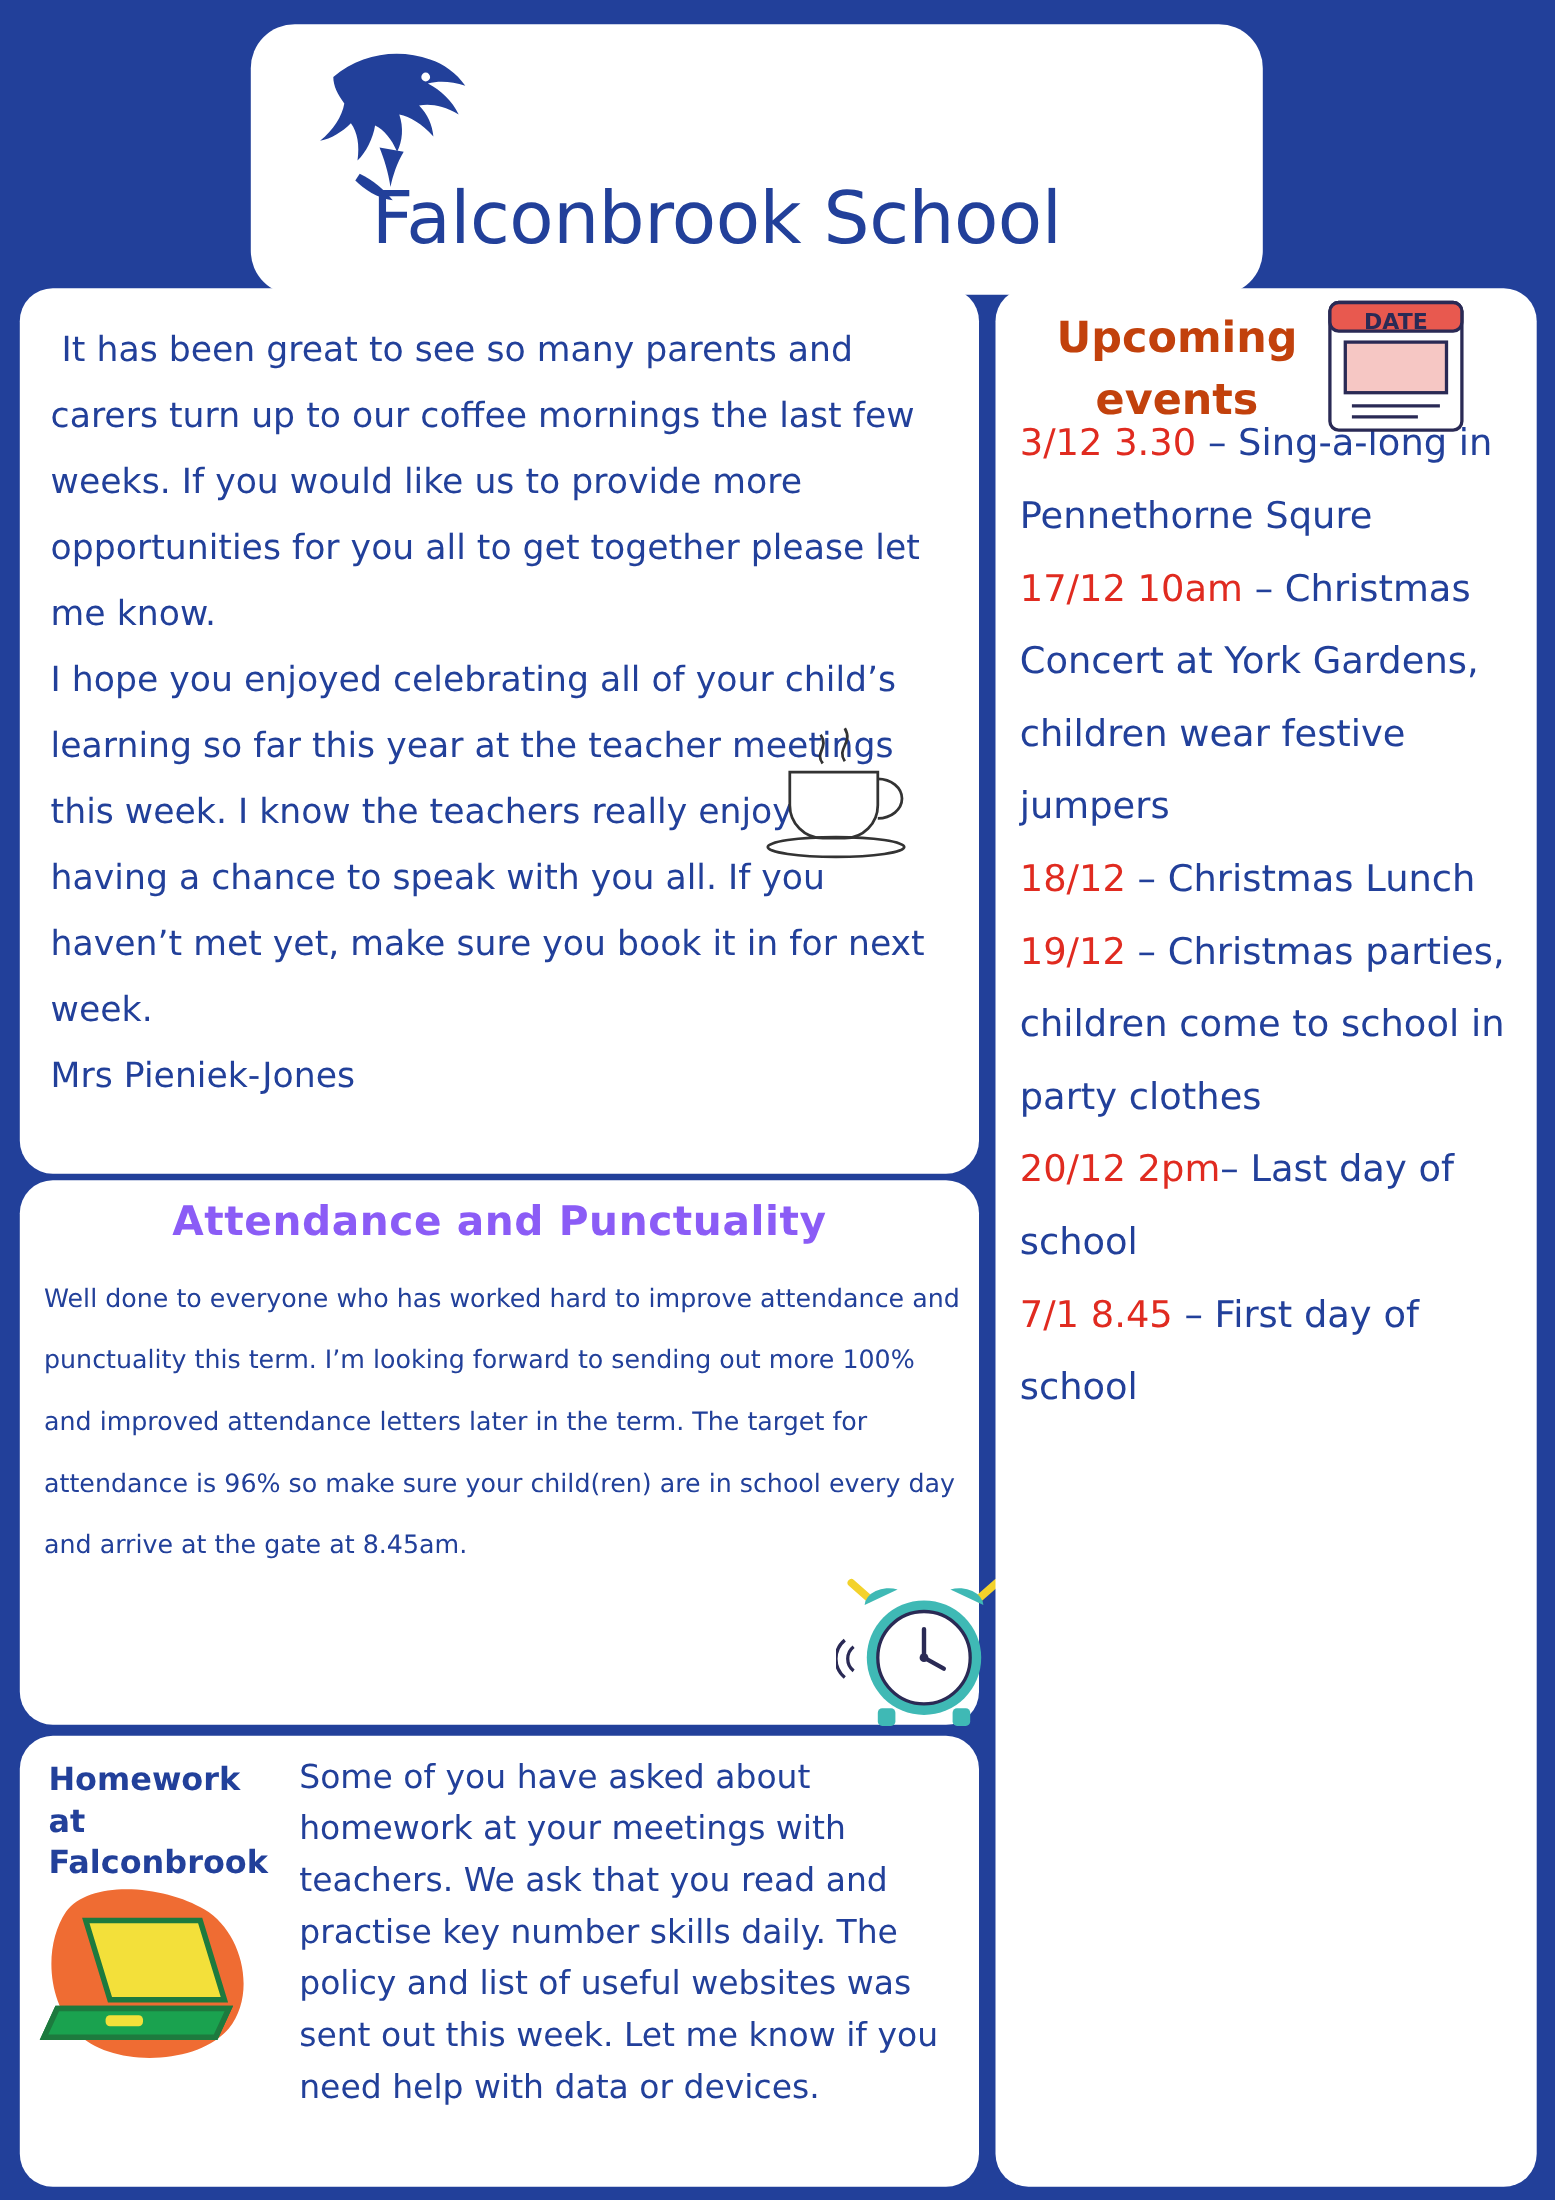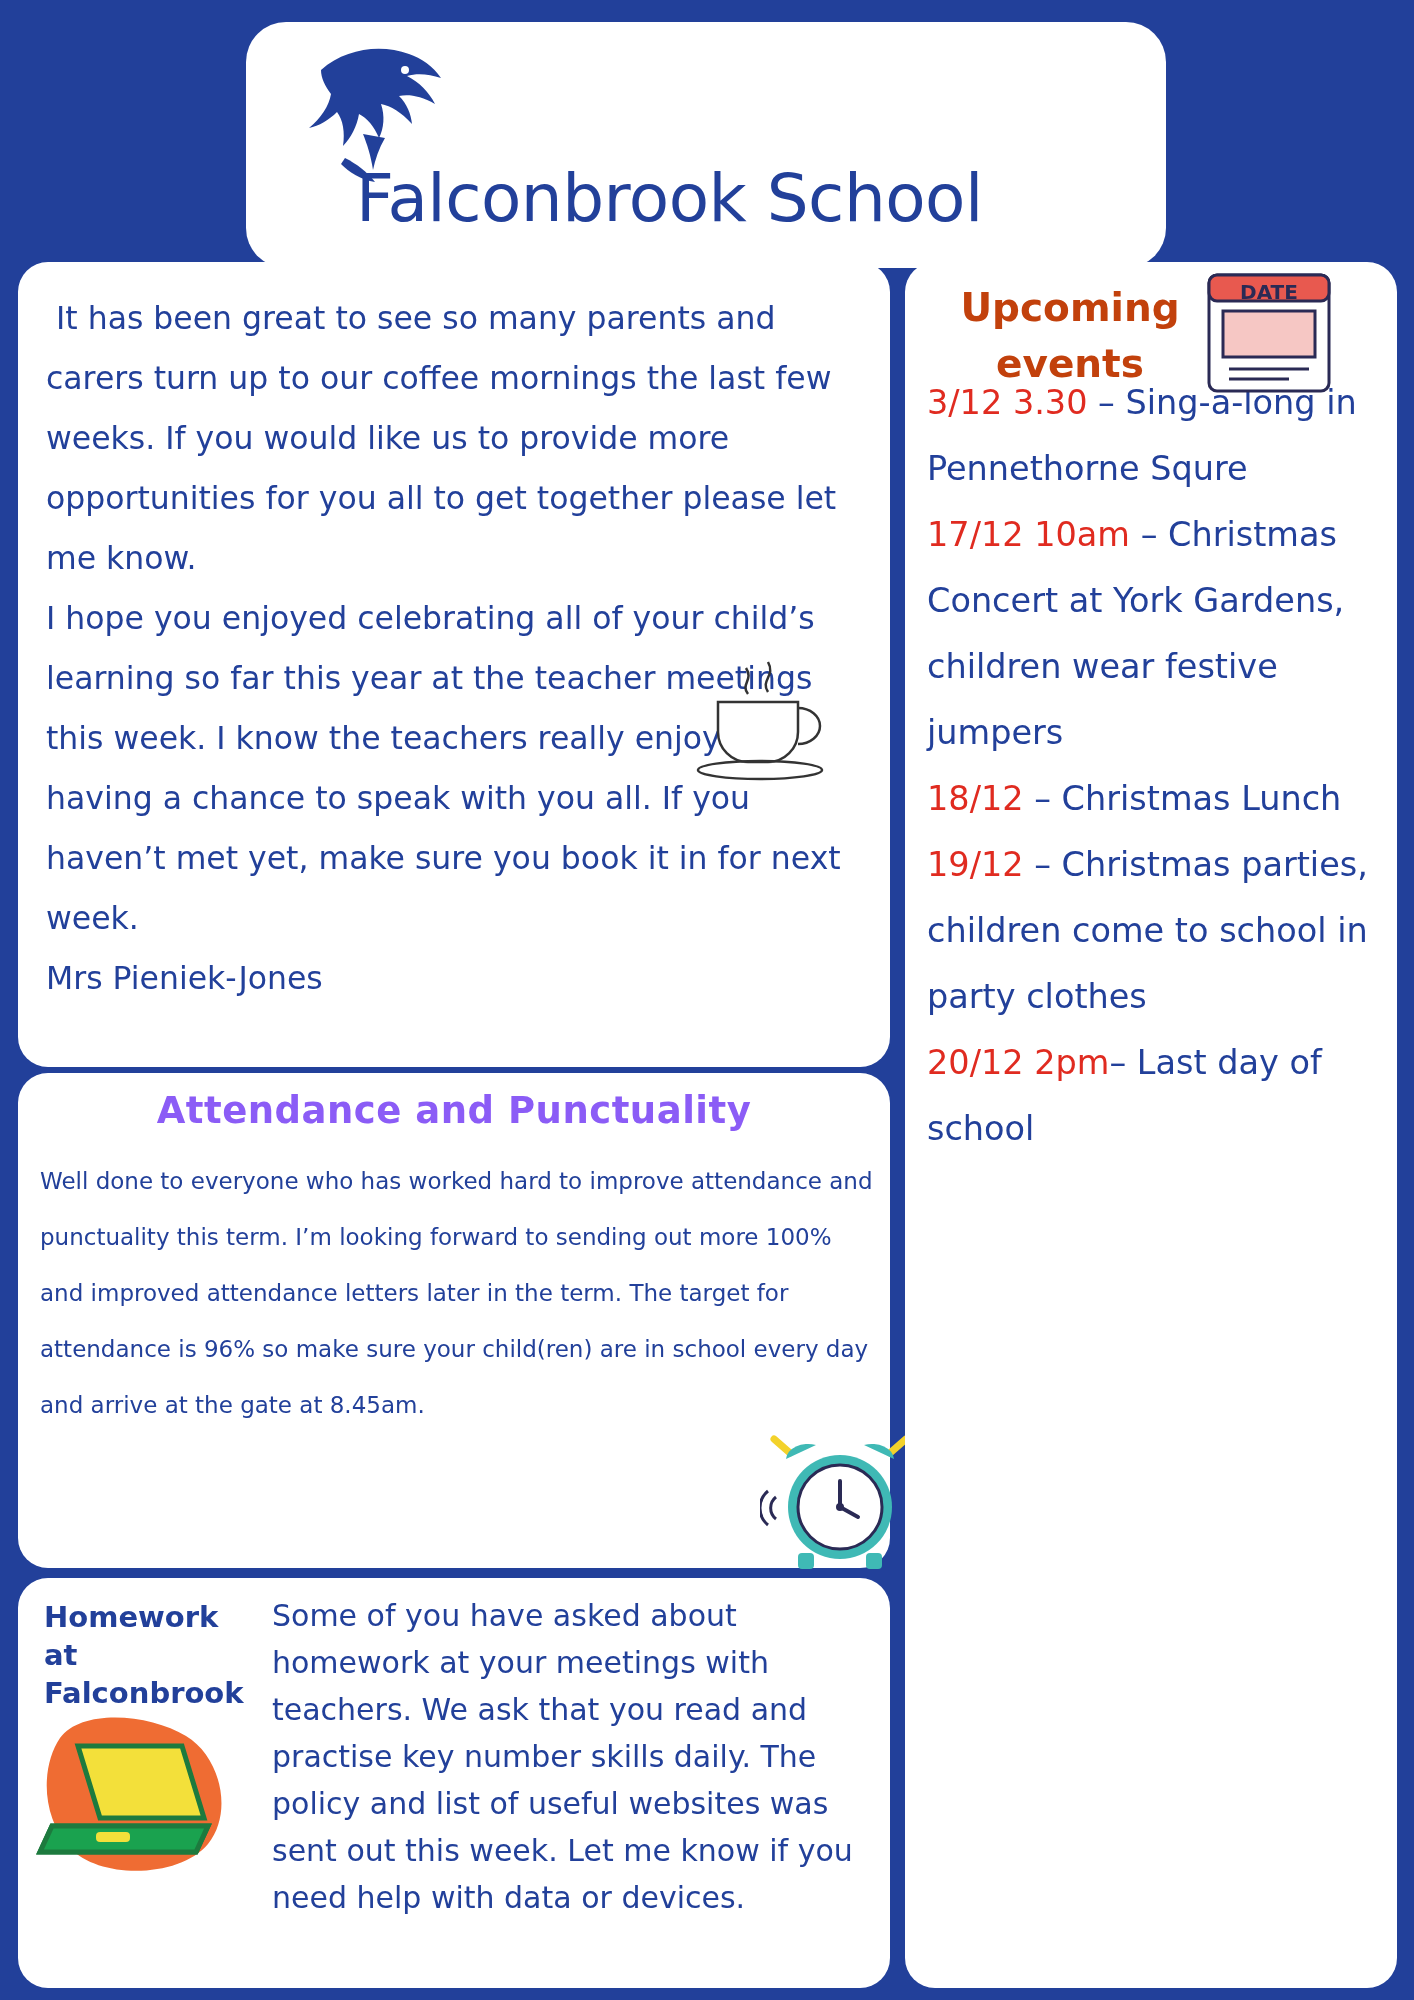--- a/index.html
+++ b/index.html
@@ -22,21 +22,20 @@
 
   
   .header-card {
     position: absolute;
     left: 228px;
     top: 22px;
     width: 920px;
     height: 246px;
     background: #ffffff;
     border-radius: 40px;
-    margin-left: 18px;
   }
   .logo-bird {
     position: absolute;
     left: 55px;
     top: 18px;
     width: 170px;
     height: 150px;
   }
   .school-title {
     position: absolute;
@@ -256,20 +255,21 @@
   </div>
 
   <div class="card card-events">
     <div class="events-title">Upcoming events</div>
     <div class="events-list">
         <span class="ev-line"><span class="ev-date">3/12  3.30</span><span> – Sing-a-long in Pennethorne Squre</span></span>
         <span class="ev-line"><span class="ev-date">17/12  10am</span><span> – Christmas Concert at York Gardens, children wear festive jumpers</span></span>
         <span class="ev-line"><span class="ev-date">18/12</span><span> – Christmas Lunch</span></span>
         <span class="ev-line"><span class="ev-date">19/12</span><span> – Christmas parties, children come to school in party clothes</span></span>
         <span class="ev-line"><span class="ev-date">20/12 2pm</span><span>– Last day of school</span></span>
+        <span class="ev-line"><span class="ev-date">7/1 8.45</span><span> – First day of school</span></span>
       </div>
   </div>
 
   <svg class="calendar-icon" viewBox="0 0 150 140">
     <rect x="14" y="10" width="120" height="116" rx="8" fill="#ffffff" stroke="#2a2a55" stroke-width="3"></rect>
     <rect x="14" y="10" width="120" height="26" rx="8" fill="#e8594f" stroke="#2a2a55" stroke-width="3"></rect>
     <rect x="28" y="46" width="92" height="46" fill="#f6c7c4" stroke="#2a2a55" stroke-width="3"></rect>
     <path d="M34 104 h80 M34 114 h60" stroke="#2a2a55" stroke-width="3"></path>
     <text x="74" y="34" font-family="DejaVu Sans, sans-serif" font-size="20" font-weight="bold" fill="#2a2a55" text-anchor="middle">DATE</text>
   </svg>

